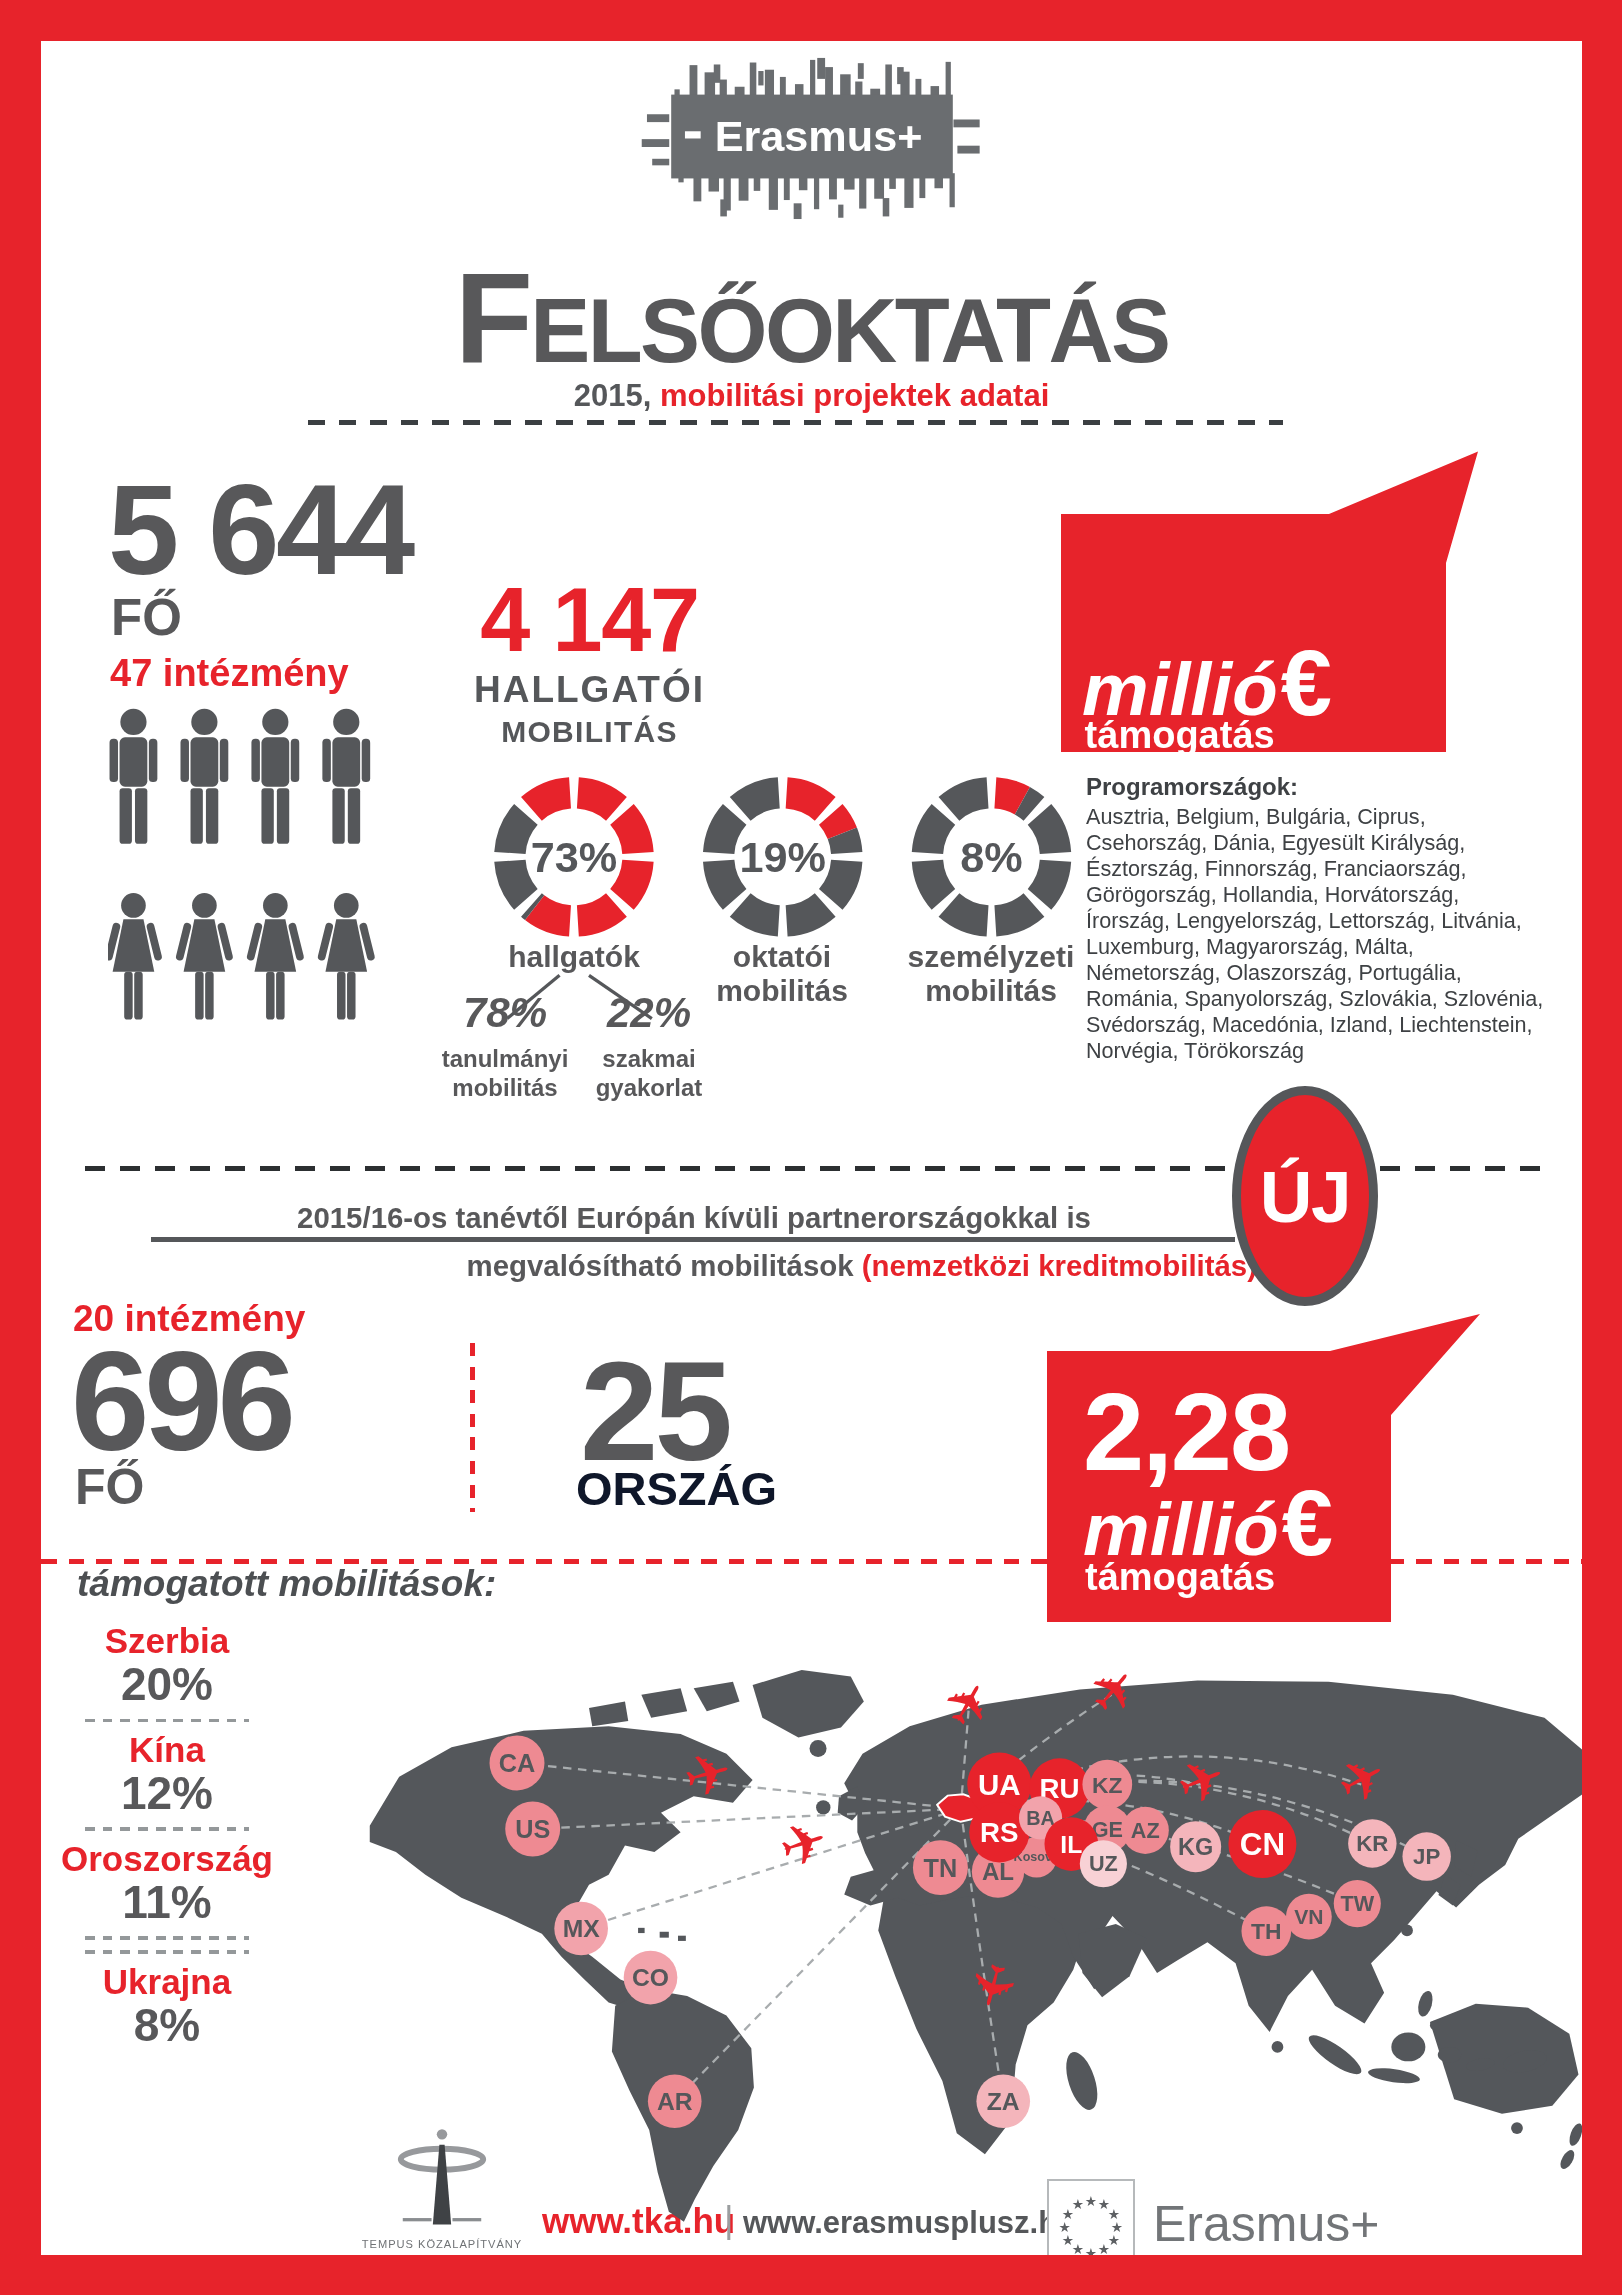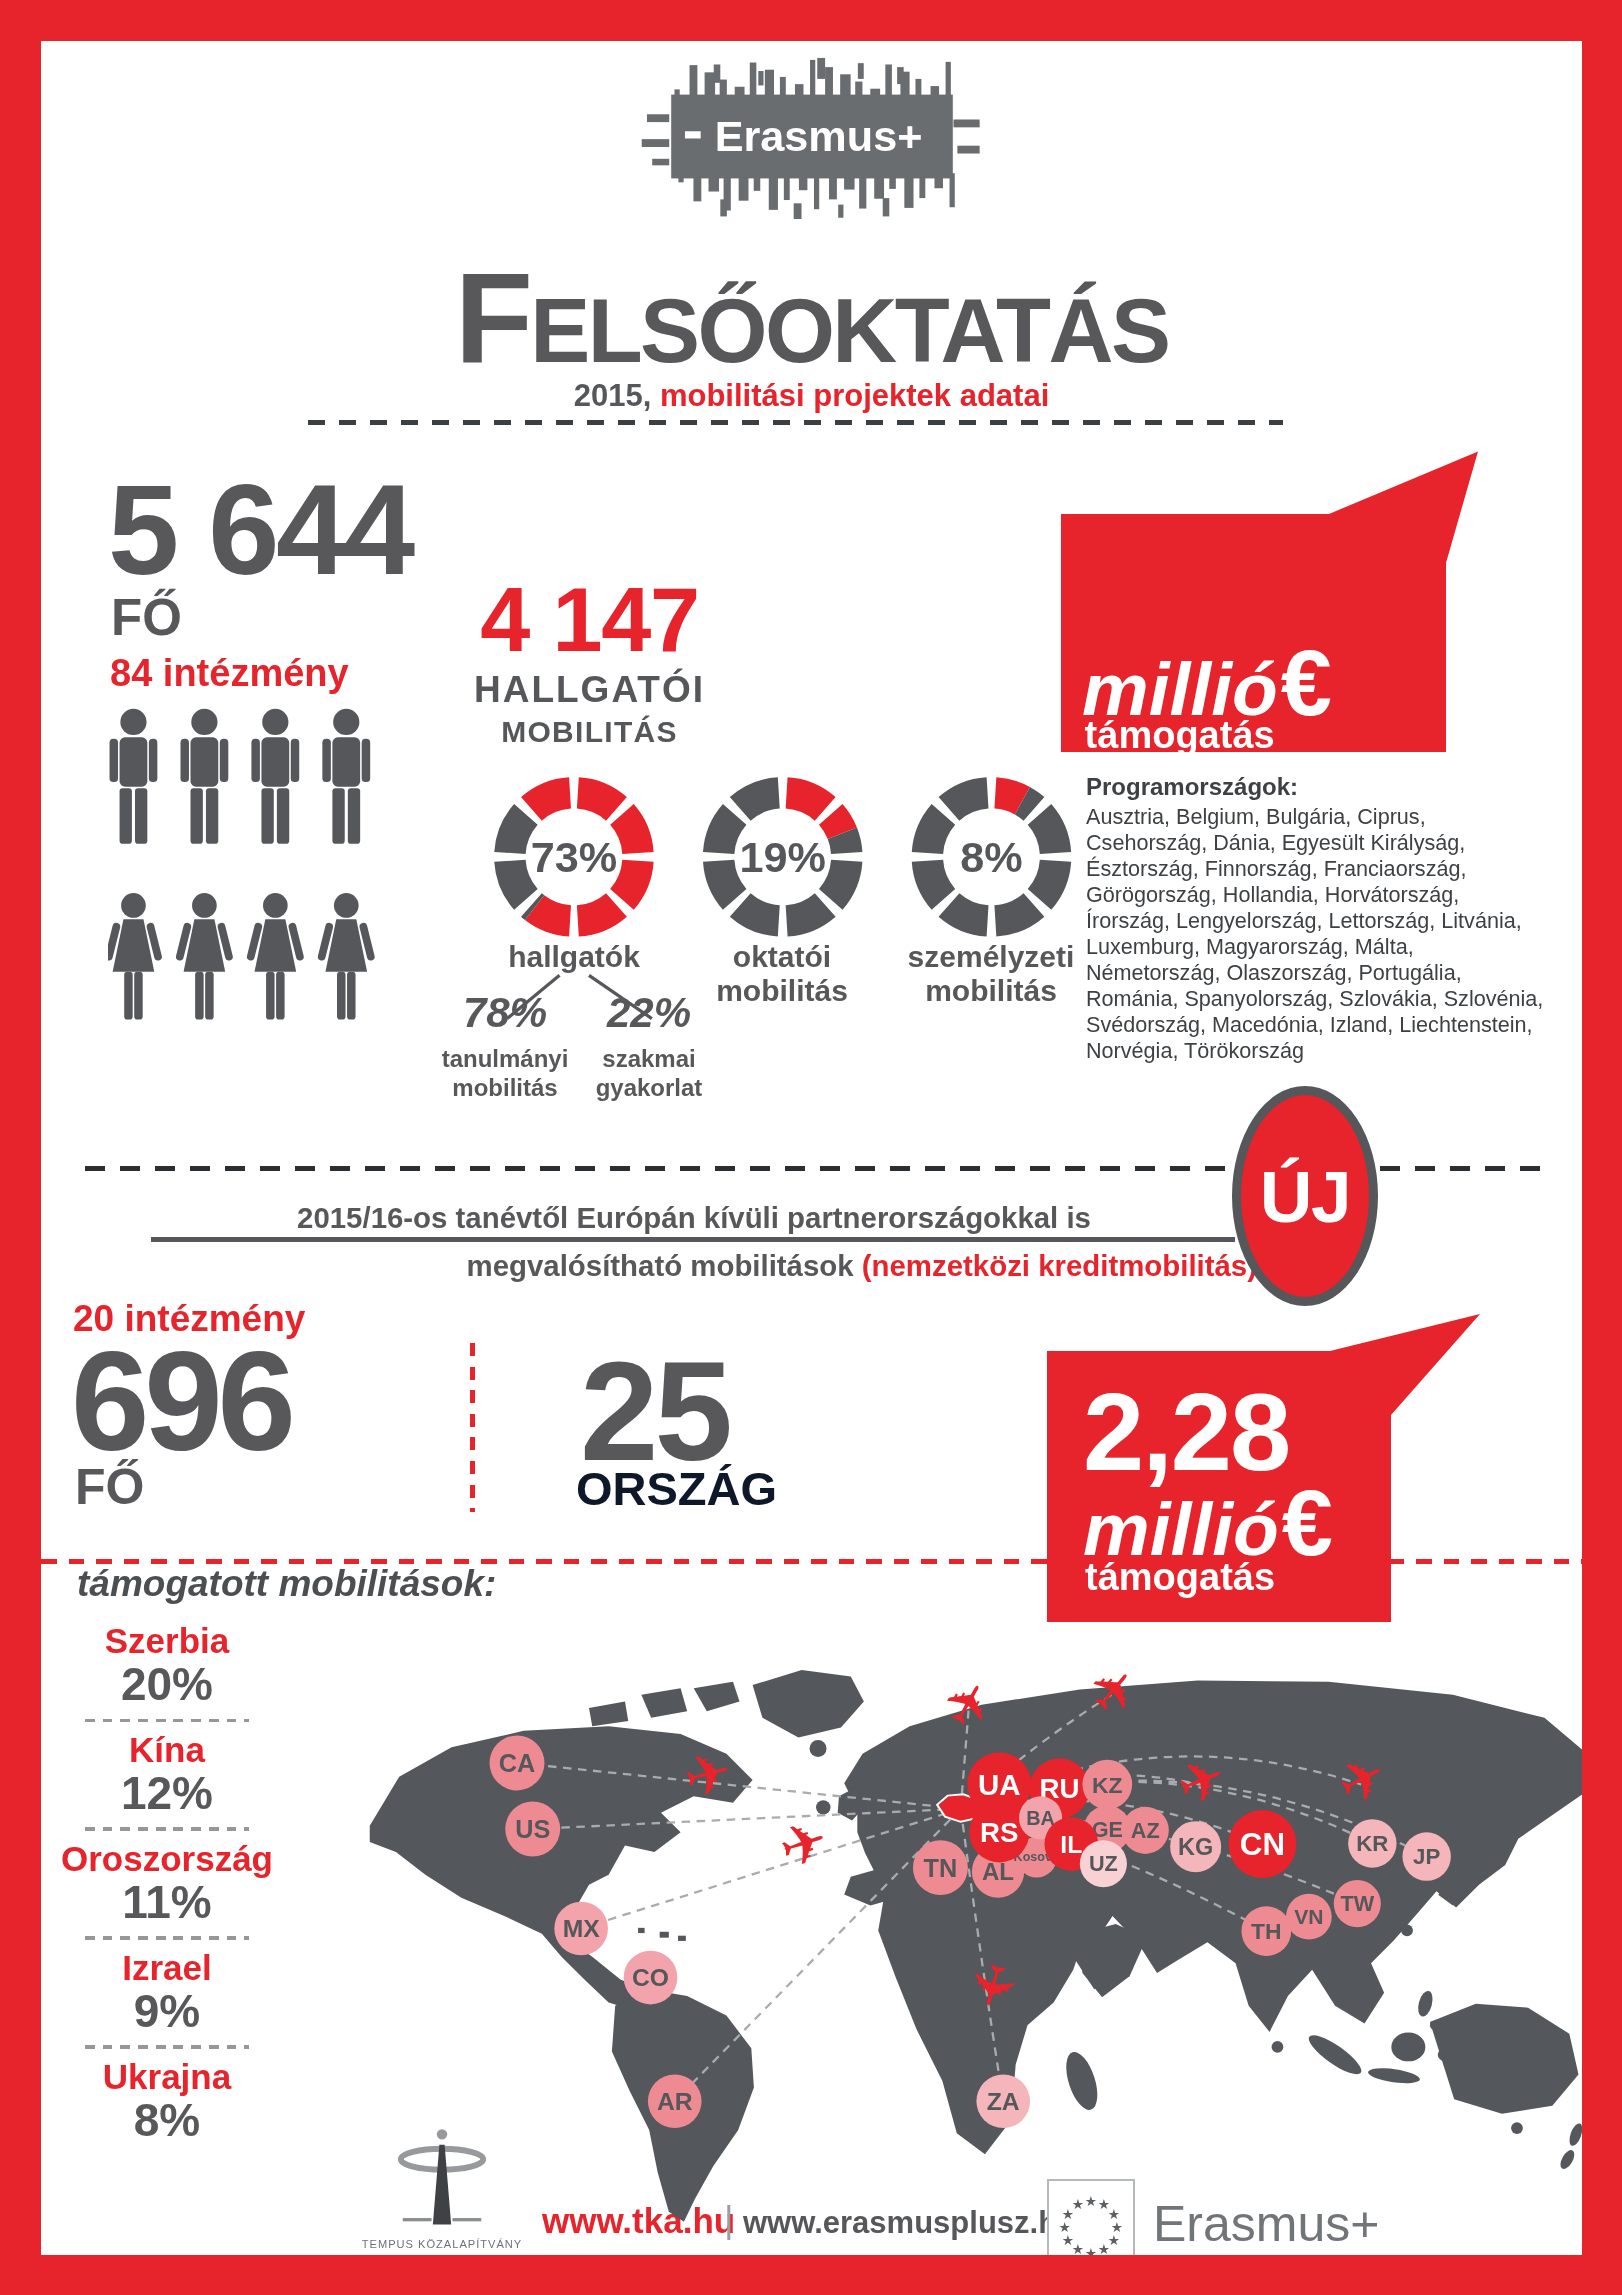--- a/index.html
+++ b/index.html
@@ -163,21 +163,21 @@
 
 <div id="page-title" class="abs">Felsőoktatás</div>
 
 <div id="subtitle" class="abs">
   <span class="dark">2015,</span><span class="red"> mobilitási projektek adatai</span>
 </div>
 <div id="sep-top" class="abs"></div>
 
 <div id="big-number" class="abs">5 644</div>
 <div id="big-unit" class="abs">FŐ</div>
-<div id="institutions" class="abs red">84 intézmény</div>
+<div id="institutions" class="abs red">47 intézmény</div>
 <svg id="people-svg" class="abs" viewBox="0 0 430 485">
     <g id="people-g" fill="#55575a" transform="scale(1.18)">
       <g transform="translate(0,0)">
         <circle cx="33" cy="18" r="17"></circle>
         <rect x="15" y="38" width="36" height="64" rx="7"></rect>
         <rect x="2" y="40" width="11" height="56" rx="5"></rect>
         <rect x="53" y="40" width="11" height="56" rx="5"></rect>
         <rect x="15" y="104" width="16" height="72" rx="4"></rect>
         <rect x="35" y="104" width="16" height="72" rx="4"></rect>
       </g>
@@ -332,24 +332,20 @@
     <div>
       <span class="sup-country">Kína</span>
       <span class="sup-pct">12%</span>
     </div>
     <div class="sup-sep"></div>
     <div>
       <span class="sup-country">Oroszország</span>
       <span class="sup-pct">11%</span>
     </div>
     <div class="sup-sep"></div>
-    <div>
-      <span class="sup-country">Izrael</span>
-      <span class="sup-pct">9%</span>
-    </div>
     <div class="sup-sep"></div>
     <div>
       <span class="sup-country">Ukrajna</span>
       <span class="sup-pct">8%</span>
     </div>
   </div>
 
 <svg id="map-svg" class="abs" viewBox="0 2520 2480 880">
   <g id="continents" fill="#54575b">
       <path d="M565,2790 L610,2715 L690,2670 L800,2645 L930,2638 L1040,2650 L1110,2680 L1150,2720 L1120,2755 L1060,2745 L1010,2770 L1040,2800 L1000,2830 L955,2820 L930,2865 L900,2880 L880,2915 L862,2960 L905,2990 L948,3025 L985,3040 L1000,3065 L968,3072 L930,3060 L893,3025 L858,2990 L828,2955 L775,2930 L705,2900 L650,2865 L605,2830 L565,2815 Z"></path>

